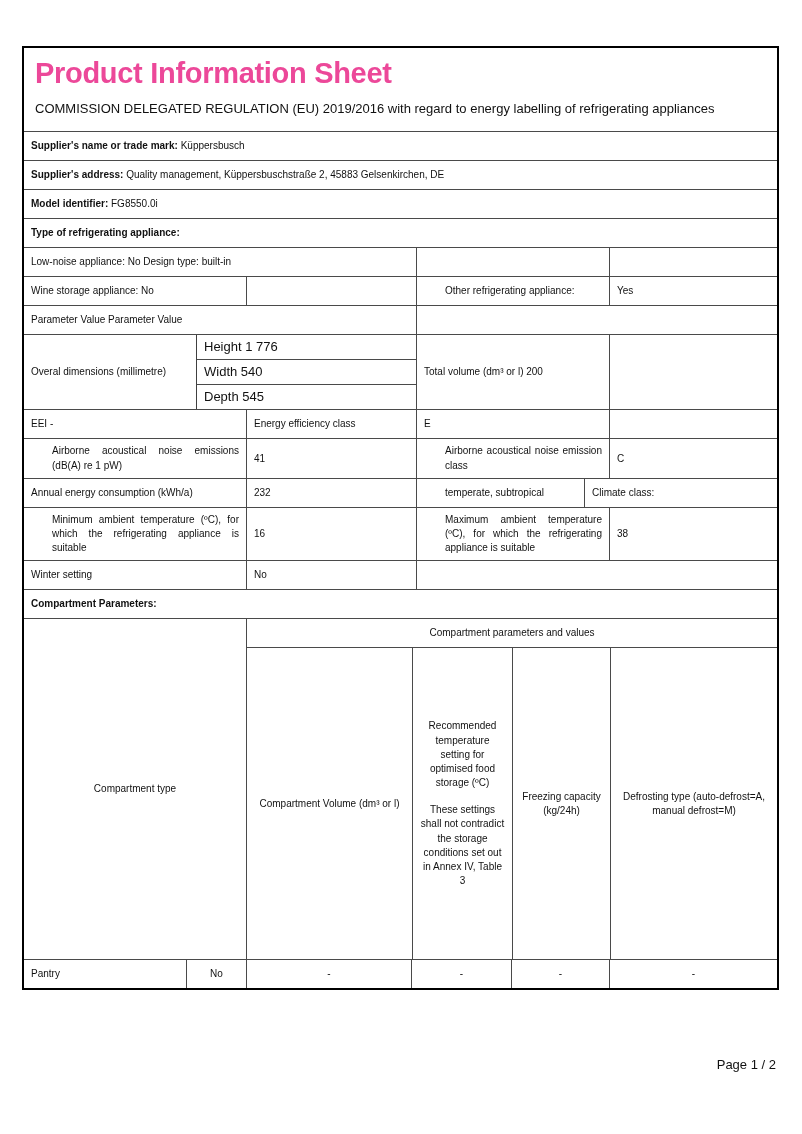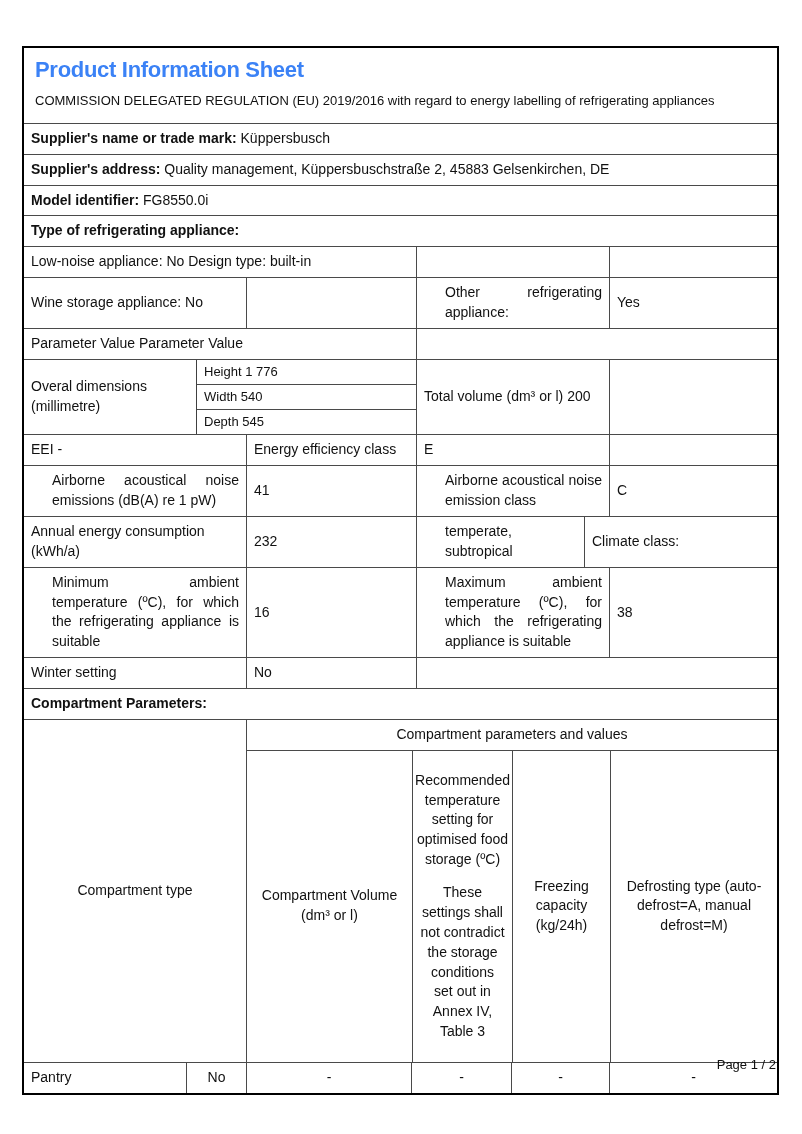--- a/index.html
+++ b/index.html
@@ -19,43 +19,43 @@
   .sheet {
     position: absolute;
     left: 22px;
     top: 46px;
     width: 757px;
     border: 2px solid #000000;
     background: #ffffff;
   }
   .head { padding: 9px 12px 12px 11px; }
   .title {
-    font-size: 22px;
+    font-size: 29px;
     line-height: 1.15;
     font-weight: 700;
-    color: #3b82f6;
+    color: #ec4899;
     letter-spacing: -0.3px;
   }
   .reg {
     margin-top: 9px;
     font-size: 13px;
     line-height: 1.5;
     max-width: 700px;
   }
   .trow {
     display: flex;
     align-items: stretch;
     border-top: 1px solid #4a4a4a;
   }
   .c {
     display: flex;
     flex-direction: column;
     justify-content: center;
     padding: 5px 7px;
-    font-size: 14px;
+    font-size: 10px;
     line-height: 1.42;
     border-left: 1px solid #4a4a4a;
     min-height: 28px;
   }
   .c:first-child { border-left: none; }
   .full { flex: 1; }
   .b { font-weight: 700; }
   .bold { font-weight: 700; }
   .w222 { width: 222px; }
   .w170 { width: 170px; }

